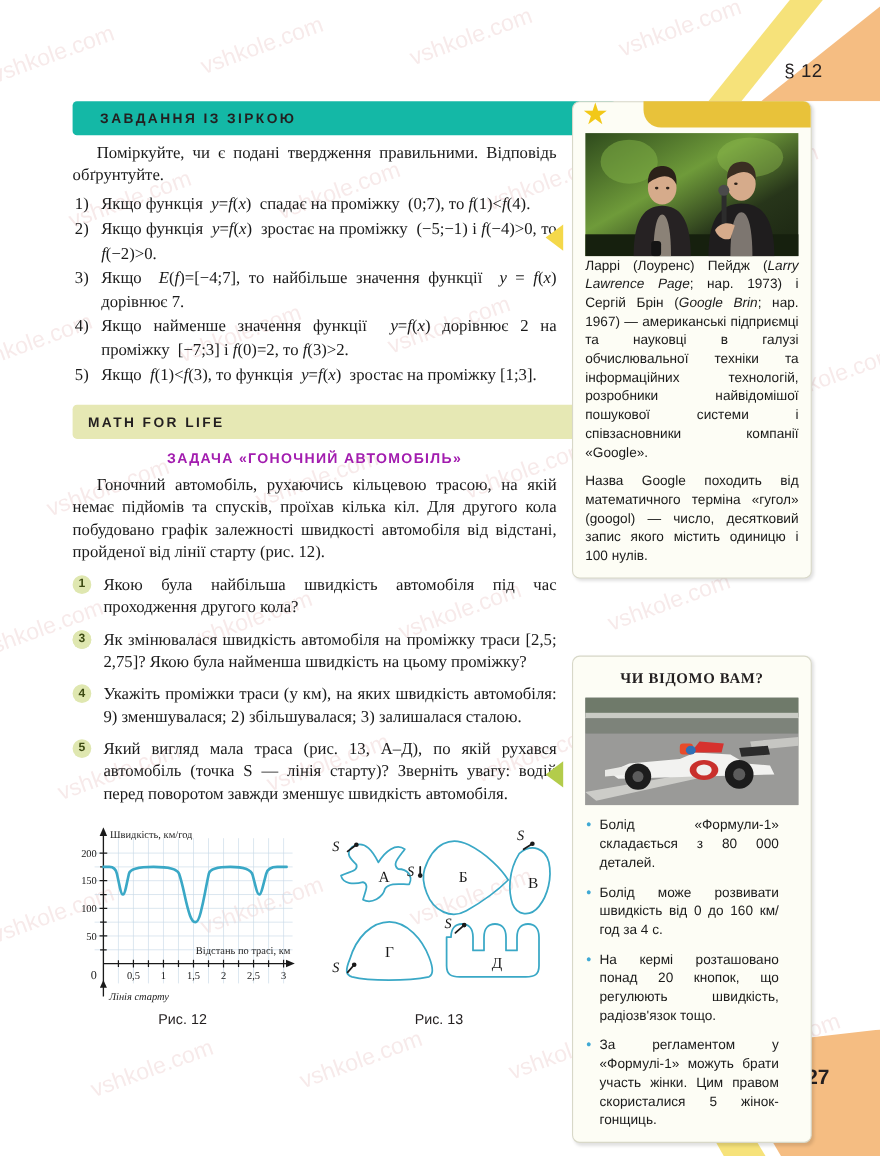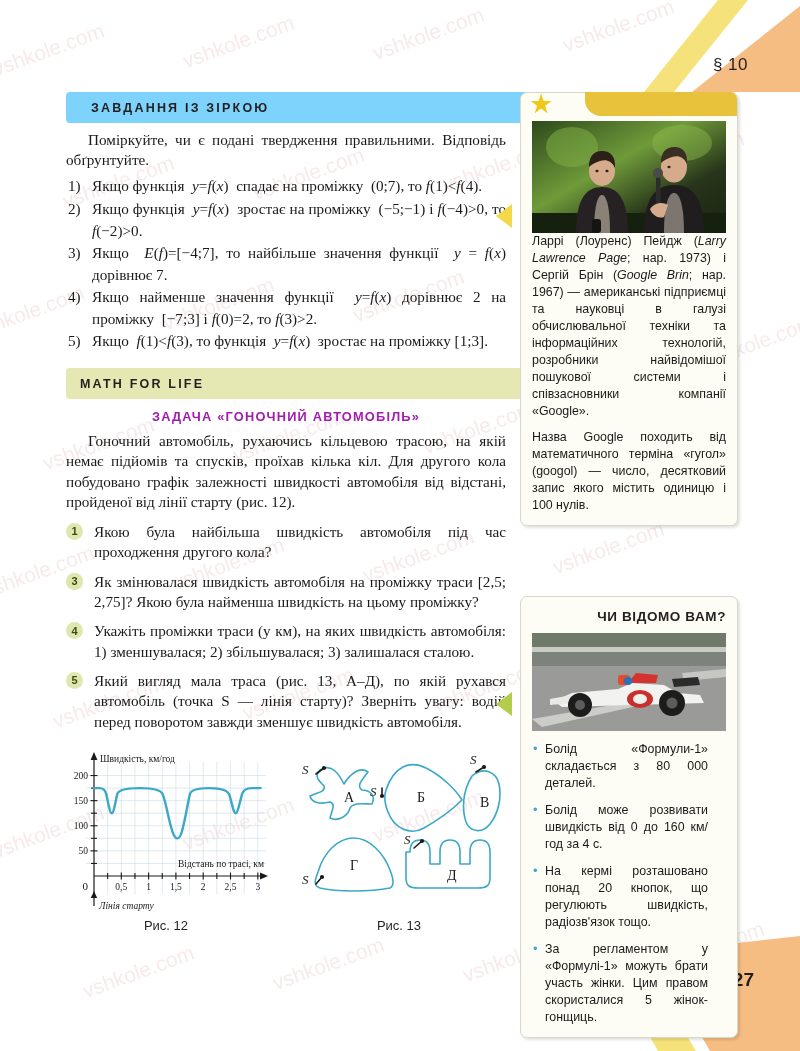--- a/index.html
+++ b/index.html
@@ -46,21 +46,21 @@
   
   .band {
     border-radius: 4px;
     padding: 9px 14px 8px 14px;
     font-family: "Liberation Sans", sans-serif;
     font-weight: 700;
     font-size: 12.5px;
     letter-spacing: 2.2px;
     color: #231f20;
   }
-  .band-star { background: #7dd3fc; width: 494px; padding-left: 25px; }
+  .band-star { background: #14b8a6; width: 494px; padding-left: 25px; }
   .band-life { background: #e6e8b4; width: 479px; margin-top: 2px; }
 
   
   .para {
     font-size: 15.2px; line-height: 1.33; color: #1a1a1a;
     text-align: justify; margin: 7px 0 0 0; text-indent: 22px;
   }
 
   ol.statements { list-style: none; margin: 5px 0 0 0; padding: 0; }
   ol.statements > li {
@@ -116,21 +116,21 @@
   .sidebox .tab {
     position: absolute; right: 0; top: -1px; height: 24px;
     border-radius: 0 7px 0 16px;
   }
   .tab-gold { background: #e8c23a; width: 152px; }
   .star-badge {
     position: absolute; left: 8px; top: -2px;
     font-size: 27px; color: #f2c818; line-height: 1;
   }
   .sb-title {
-    text-align: right; font-family: Liberation Sans, sans-serif;
+    text-align: center; font-family: Liberation Serif, serif;
     font-weight: 700; font-size: 13.5px; letter-spacing: .6px;
     color: #231f20; margin: 2px 0 9px 0;
   }
   .sb-text {
     font-family: "Liberation Sans", sans-serif;
     font-size: 12.4px; line-height: 1.37; color: #1a1a1a;
     text-align: justify; margin: 0;
   }
   .sb-text + .sb-text { margin-top: 9px; }
   .sb-text i { font-style: italic; }
@@ -201,21 +201,21 @@
   <div class="wm" style="left:270px;  top:952px;">vshkole.com</div>
   <div class="wm" style="left:460px;  top:944px;">vshkole.com</div>
   <div class="wm" style="left:650px;  top:936px;">vshkole.com</div>
 </div>
 
 <svg class="corner-top" viewBox="0 0 200 92">
   <polygon points="200,0 200,92 86,92 156,0" fill="#f5bd82"></polygon>
   <polygon points="148,0 200,0 200,6 92,92 56,92" fill="#ffffff"></polygon>
   <polygon points="118,0 148,0 74,92 44,92" fill="#f6e27a"></polygon>
 </svg>
-<div class="section-num">§ 10</div>
+<div class="section-num">§ 12</div>
 
 <svg class="corner-bottom" viewBox="0 0 200 115">
   <polygon points="200,0 200,115 84,115 20,16 60,16" fill="#f5bd82"></polygon>
   <polygon points="18,16 52,16 110,115 72,115" fill="#ffffff"></polygon>
   <polygon points="2,16 36,16 96,115 58,115" fill="#f6e27a"></polygon>
 </svg>
 <div class="page-num">127</div>
 
 <div class="page-body">
 
@@ -263,21 +263,21 @@
       </li>
       <li>
         <span class="qnum">2</span>
       </li>
       <li>
         <span class="qnum">3</span>
         <span>Як змінювалася швидкість автомобіля на проміжку траси [2,5; 2,75]? Якою була найменша швидкість на цьому проміжку?</span>
       </li>
       <li>
         <span class="qnum">4</span>
-        <span>Укажіть проміжки траси (у км), на яких швидкість автомобіля: 1) зменшувалася;  2) збільшувалася;  3) залишалася сталою.</span>
+        <span>Укажіть проміжки траси (у км), на яких швидкість автомобіля: 9) зменшувалася;  2) збільшувалася;  3) залишалася сталою.</span>
       </li>
       <li>
         <span class="qnum">5</span>
         <span>Який вигляд мала траса (рис. 13, А–Д), по якій рухався автомобіль (точка S — лінія старту)? Зверніть увагу: водій перед поворотом завжди зменшує швидкість автомобіля.</span>
       </li>
     </ul>
   </div>
 
   <div class="figs">
     <div style="display:flex; align-items:flex-start; gap:18px;">

